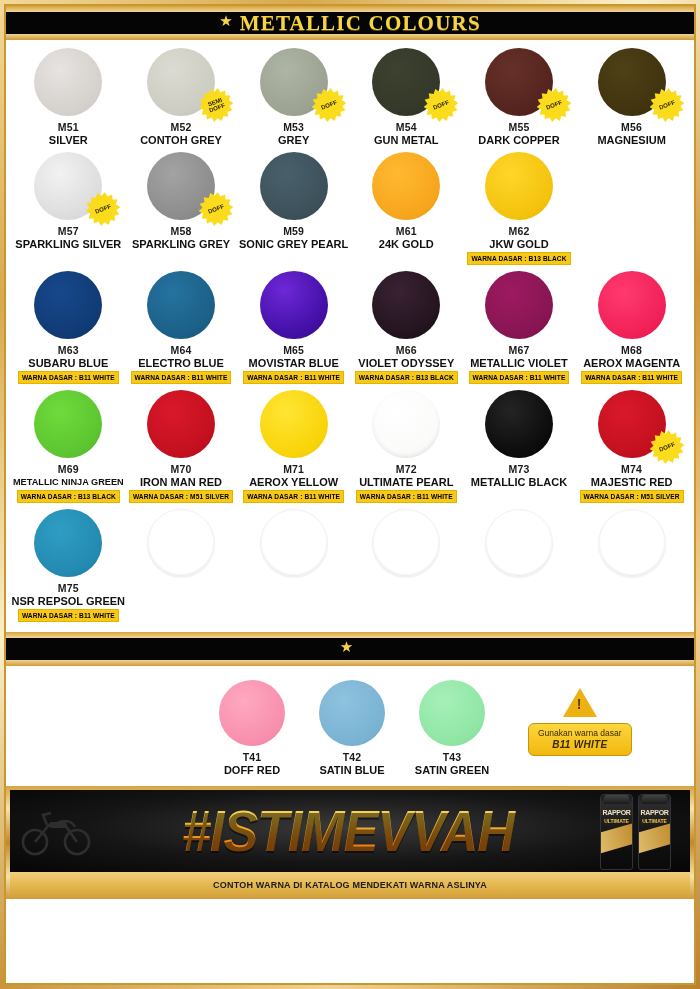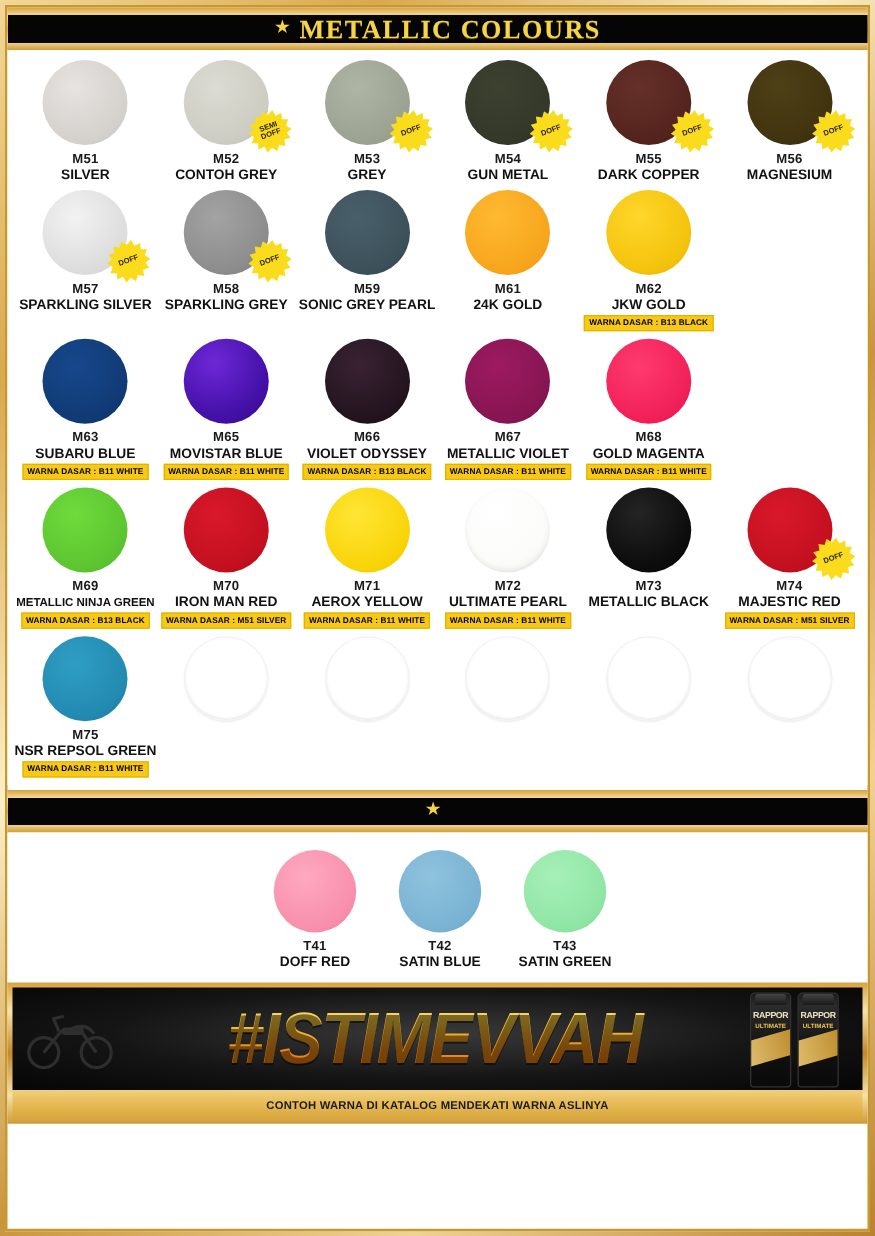--- a/index.html
+++ b/index.html
@@ -365,20 +365,28 @@
           <div class="cell">
             <div class="dotwrap">
               <span class="dot" style="background:radial-gradient(circle at 38% 32%, #17488c, #103a74 70%, #0b2c5c);"></span>
             </div>
             <div class="code">M63</div>
             <div class="cname">SUBARU BLUE</div>
             <div class="warna">WARNA DASAR : B11 WHITE</div>
           </div>
           <div class="cell">
             <div class="dotwrap">
+              <span class="dot" style="background:radial-gradient(circle at 38% 32%, #2573a0, #1b5f86 70%, #144c6c);"></span>
+            </div>
+            <div class="code">M64</div>
+            <div class="cname">ELECTRO BLUE</div>
+            <div class="warna">WARNA DASAR : B11 WHITE</div>
+          </div>
+          <div class="cell">
+            <div class="dotwrap">
               <span class="dot" style="background:radial-gradient(circle at 36% 28%, #6d28d6, #4410a8 65%, #340a86);"></span>
             </div>
             <div class="code">M65</div>
             <div class="cname">MOVISTAR BLUE</div>
             <div class="warna">WARNA DASAR : B11 WHITE</div>
           </div>
           <div class="cell">
             <div class="dotwrap">
               <span class="dot" style="background:radial-gradient(circle at 40% 30%, #3a2233, #241520 65%, #140b12);"></span>
             </div>
@@ -392,21 +400,21 @@
             </div>
             <div class="code">M67</div>
             <div class="cname">METALLIC VIOLET</div>
             <div class="warna">WARNA DASAR : B11 WHITE</div>
           </div>
           <div class="cell">
             <div class="dotwrap">
               <span class="dot" style="background:radial-gradient(circle at 38% 32%, #ff3a6e, #f02057 70%, #d71346);"></span>
             </div>
             <div class="code">M68</div>
-            <div class="cname">GOLD MAGENTA</div>
+            <div class="cname">AEROX MAGENTA</div>
             <div class="warna">WARNA DASAR : B11 WHITE</div>
           </div>
         </div>
 
         <div class="srow" style="margin-top:6px;">
           <div class="cell">
             <div class="dotwrap">
               <span class="dot" style="background:radial-gradient(circle at 38% 32%, #6edb3c, #5cc430 70%, #4cab26);"></span>
             </div>
             <div class="code">M69</div>
@@ -510,20 +518,27 @@
         </div>
         <div class="satin-cell">
           <span class="satin-dot" style="background:radial-gradient(circle at 38% 32%, #8fc3df, #79b2d2 70%, #66a2c5);"></span>
           <div class="code">T42</div>
           <div class="cname">SATIN BLUE</div>
         </div>
         <div class="satin-cell">
           <span class="satin-dot" style="background:radial-gradient(circle at 38% 32%, #a6f0b8, #8fe5a4 70%, #79d892);"></span>
           <div class="code">T43</div>
           <div class="cname">SATIN GREEN</div>
+        </div>
+        <div class="satin-note">
+          <div class="tri"></div>
+          <div class="note-box">
+            <div>Gunakan warna dasar</div>
+            <b>B11 WHITE</b>
+          </div>
         </div>
       </div>
 
       <div class="banner-wrap">
         <div class="banner">
           <div class="moto">
             <svg width="74" height="56" viewBox="0 0 74 56" aria-hidden="true">
               <g fill="none" stroke="#2e2e2e" stroke-width="2.6">
                 <circle cx="16" cy="39" r="12"></circle>
                 <circle cx="58" cy="39" r="12"></circle>

